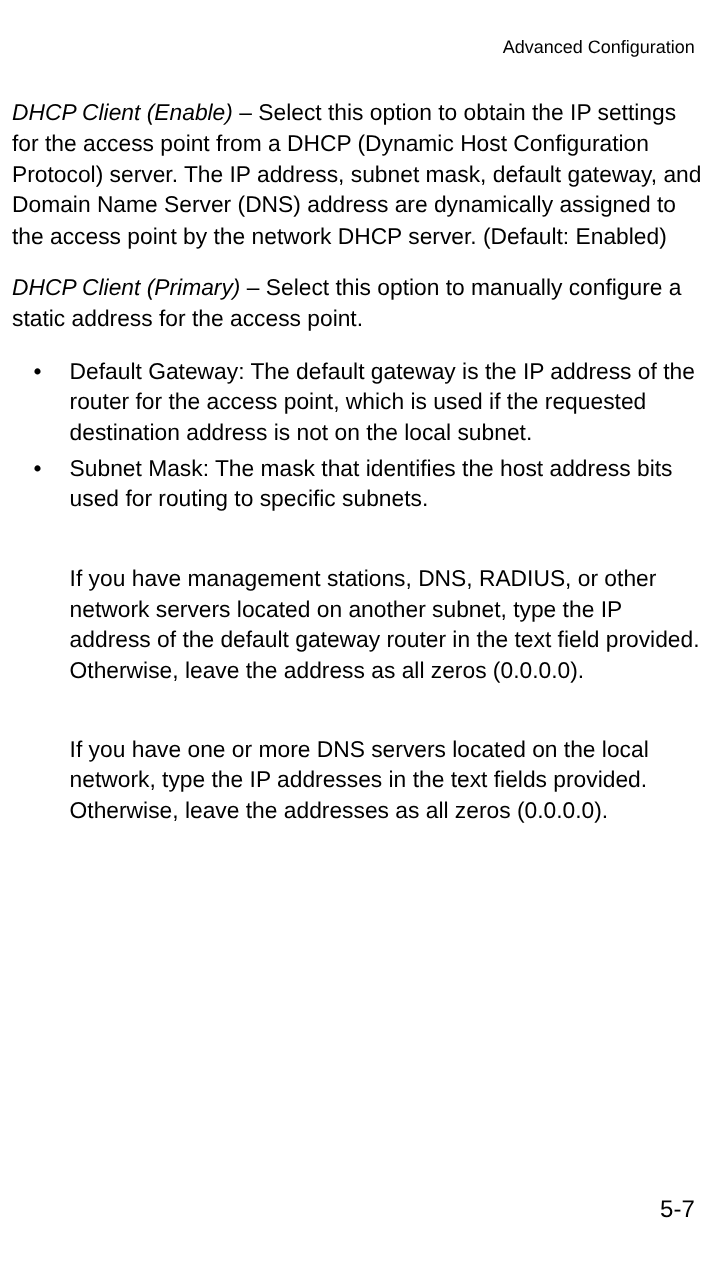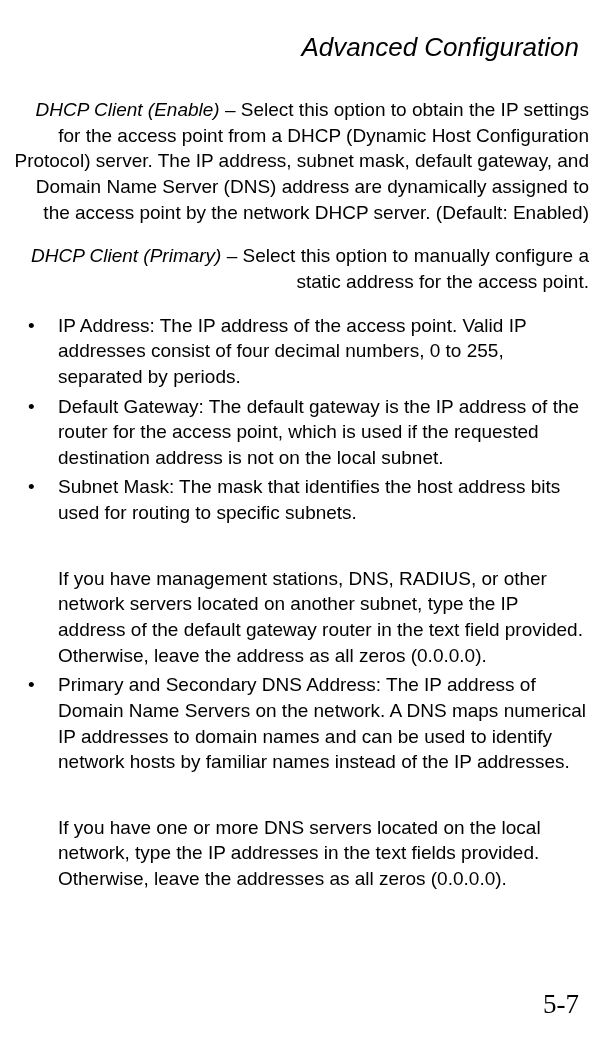--- a/index.html
+++ b/index.html
@@ -13,28 +13,26 @@
       font-family: Arial, Helvetica, sans-serif;
       font-size: 19px;
       line-height: 1.35;
       color: #000;
       background: #fff;
       padding: 30px 10px 30px 10px;
       position: relative;
     }
     .header {
       text-align: right;
-      font-style: italic;
-      font-size: 26px;
+      font-size: 15px;
       margin-bottom: 32px;
       padding-right: 10px;
     }
     .para {
       margin-bottom: 18px;
-      text-align: right;
     }
     .term {
       font-style: italic;
     }
     .bullet-list {
       list-style: none;
       padding-left: 0;
     }
     .bullet-item {
       position: relative;
@@ -50,39 +48,36 @@
     }
     .bullet-continuation {
       padding-left: 48px;
       margin-bottom: 4px;
       margin-top: 40px;
     }
     .page-number {
       position: absolute;
       bottom: 30px;
       right: 20px;
-      font-size: 27px;
-      font-family: Liberation Serif, serif;
+      font-size: 20px;
     }
   </style>
 </head>
 <body>
 
 <div class="header">Advanced Configuration</div>
 
 <div class="para">
   <span class="term">DHCP Client (Enable)</span><span> – Select this option to obtain the IP settings for the access point from a DHCP (Dynamic Host Configuration Protocol) server. The IP address, subnet mask, default gateway, and Domain Name Server (DNS) address are dynamically assigned to the access point by the network DHCP server. (Default: Enabled)</span>
 </div>
 
 <div class="para">
   <span class="term">DHCP Client (Primary)</span><span> – Select this option to manually configure a static address for the access point.</span>
 </div>
 
 <ul class="bullet-list">
-  <li class="bullet-item">IP Address: The IP address of the access point. Valid IP addresses consist of four decimal numbers, 0 to 255, separated by periods.</li>
   <li class="bullet-item">Default Gateway: The default gateway is the IP address of the router for the access point, which is used if the requested destination address is not on the local subnet.</li>
   <li class="bullet-item">Subnet Mask: The mask that identifies the host address bits used for routing to specific subnets.</li>
   <div class="bullet-continuation">If you have management stations, DNS, RADIUS, or other network servers located on another subnet, type the IP address of the default gateway router in the text field provided. Otherwise, leave the address as all zeros (0.0.0.0).</div>
-  <li class="bullet-item">Primary and Secondary DNS Address: The IP address of Domain Name Servers on the network. A DNS maps numerical IP addresses to domain names and can be used to identify network hosts by familiar names instead of the IP addresses.</li>
   <div class="bullet-continuation">If you have one or more DNS servers located on the local network, type the IP addresses in the text fields provided. Otherwise, leave the addresses as all zeros (0.0.0.0).</div>
 </ul>
 
 <div class="page-number">5-7</div>
 
 </body></html>

